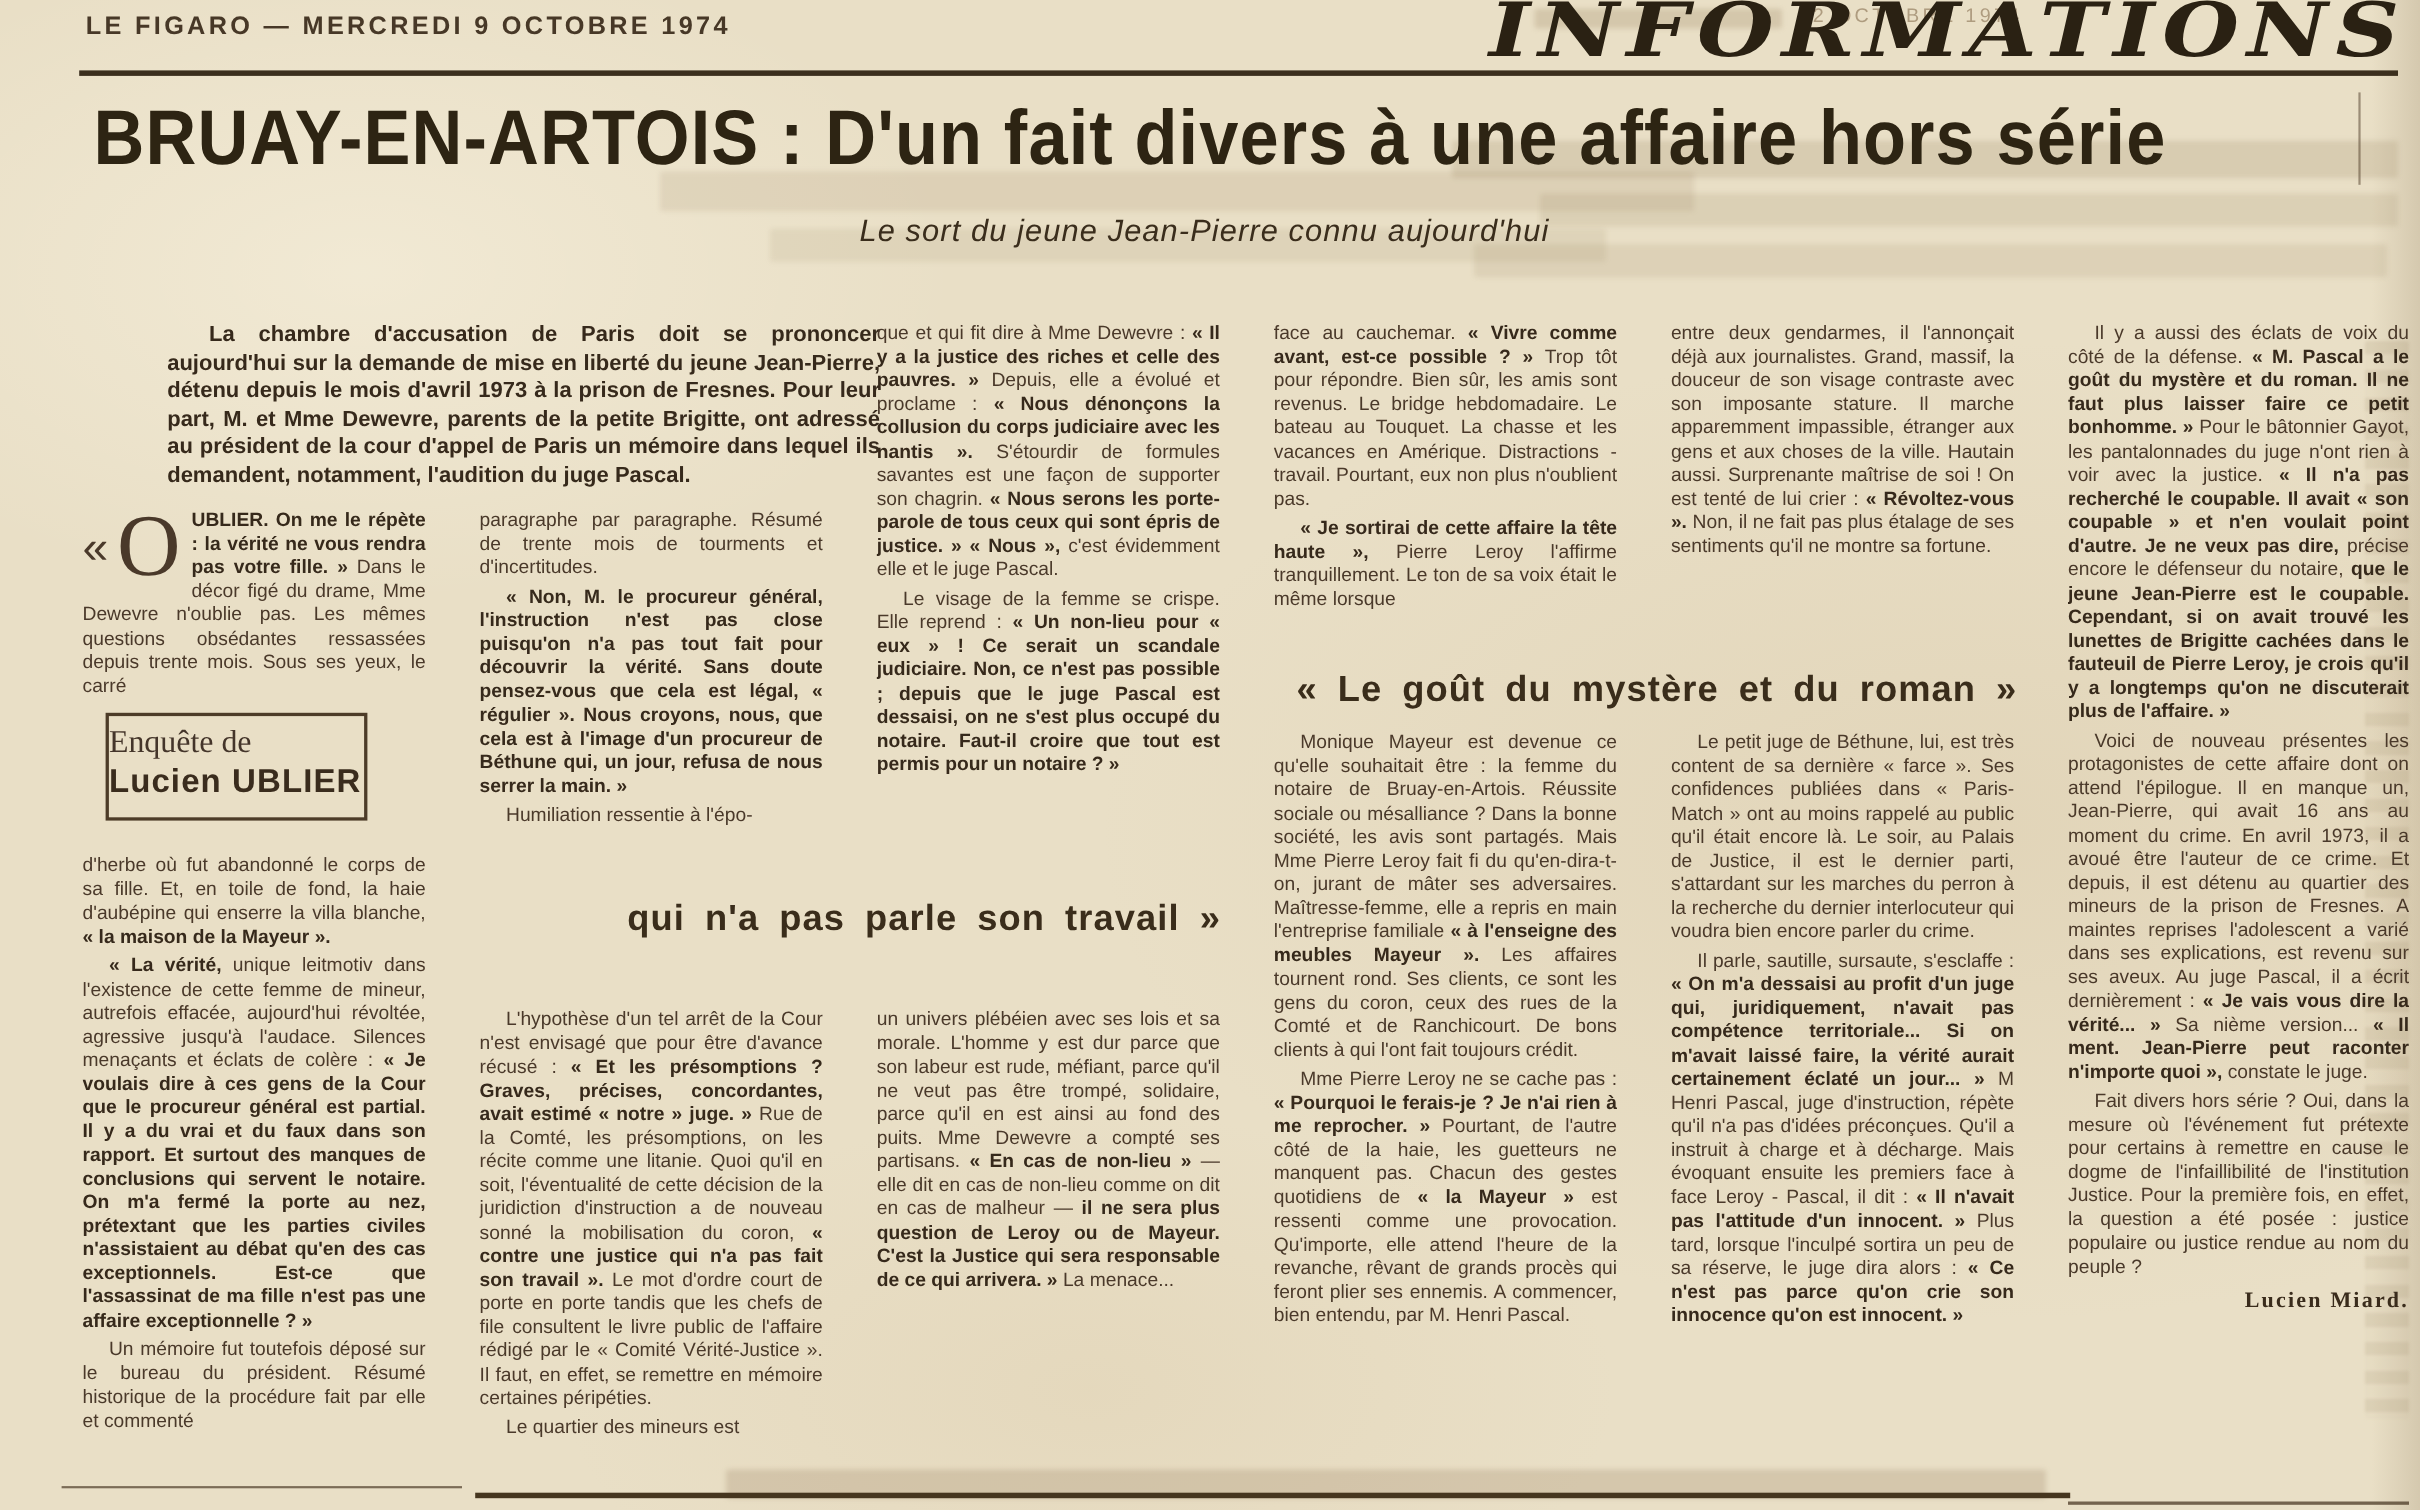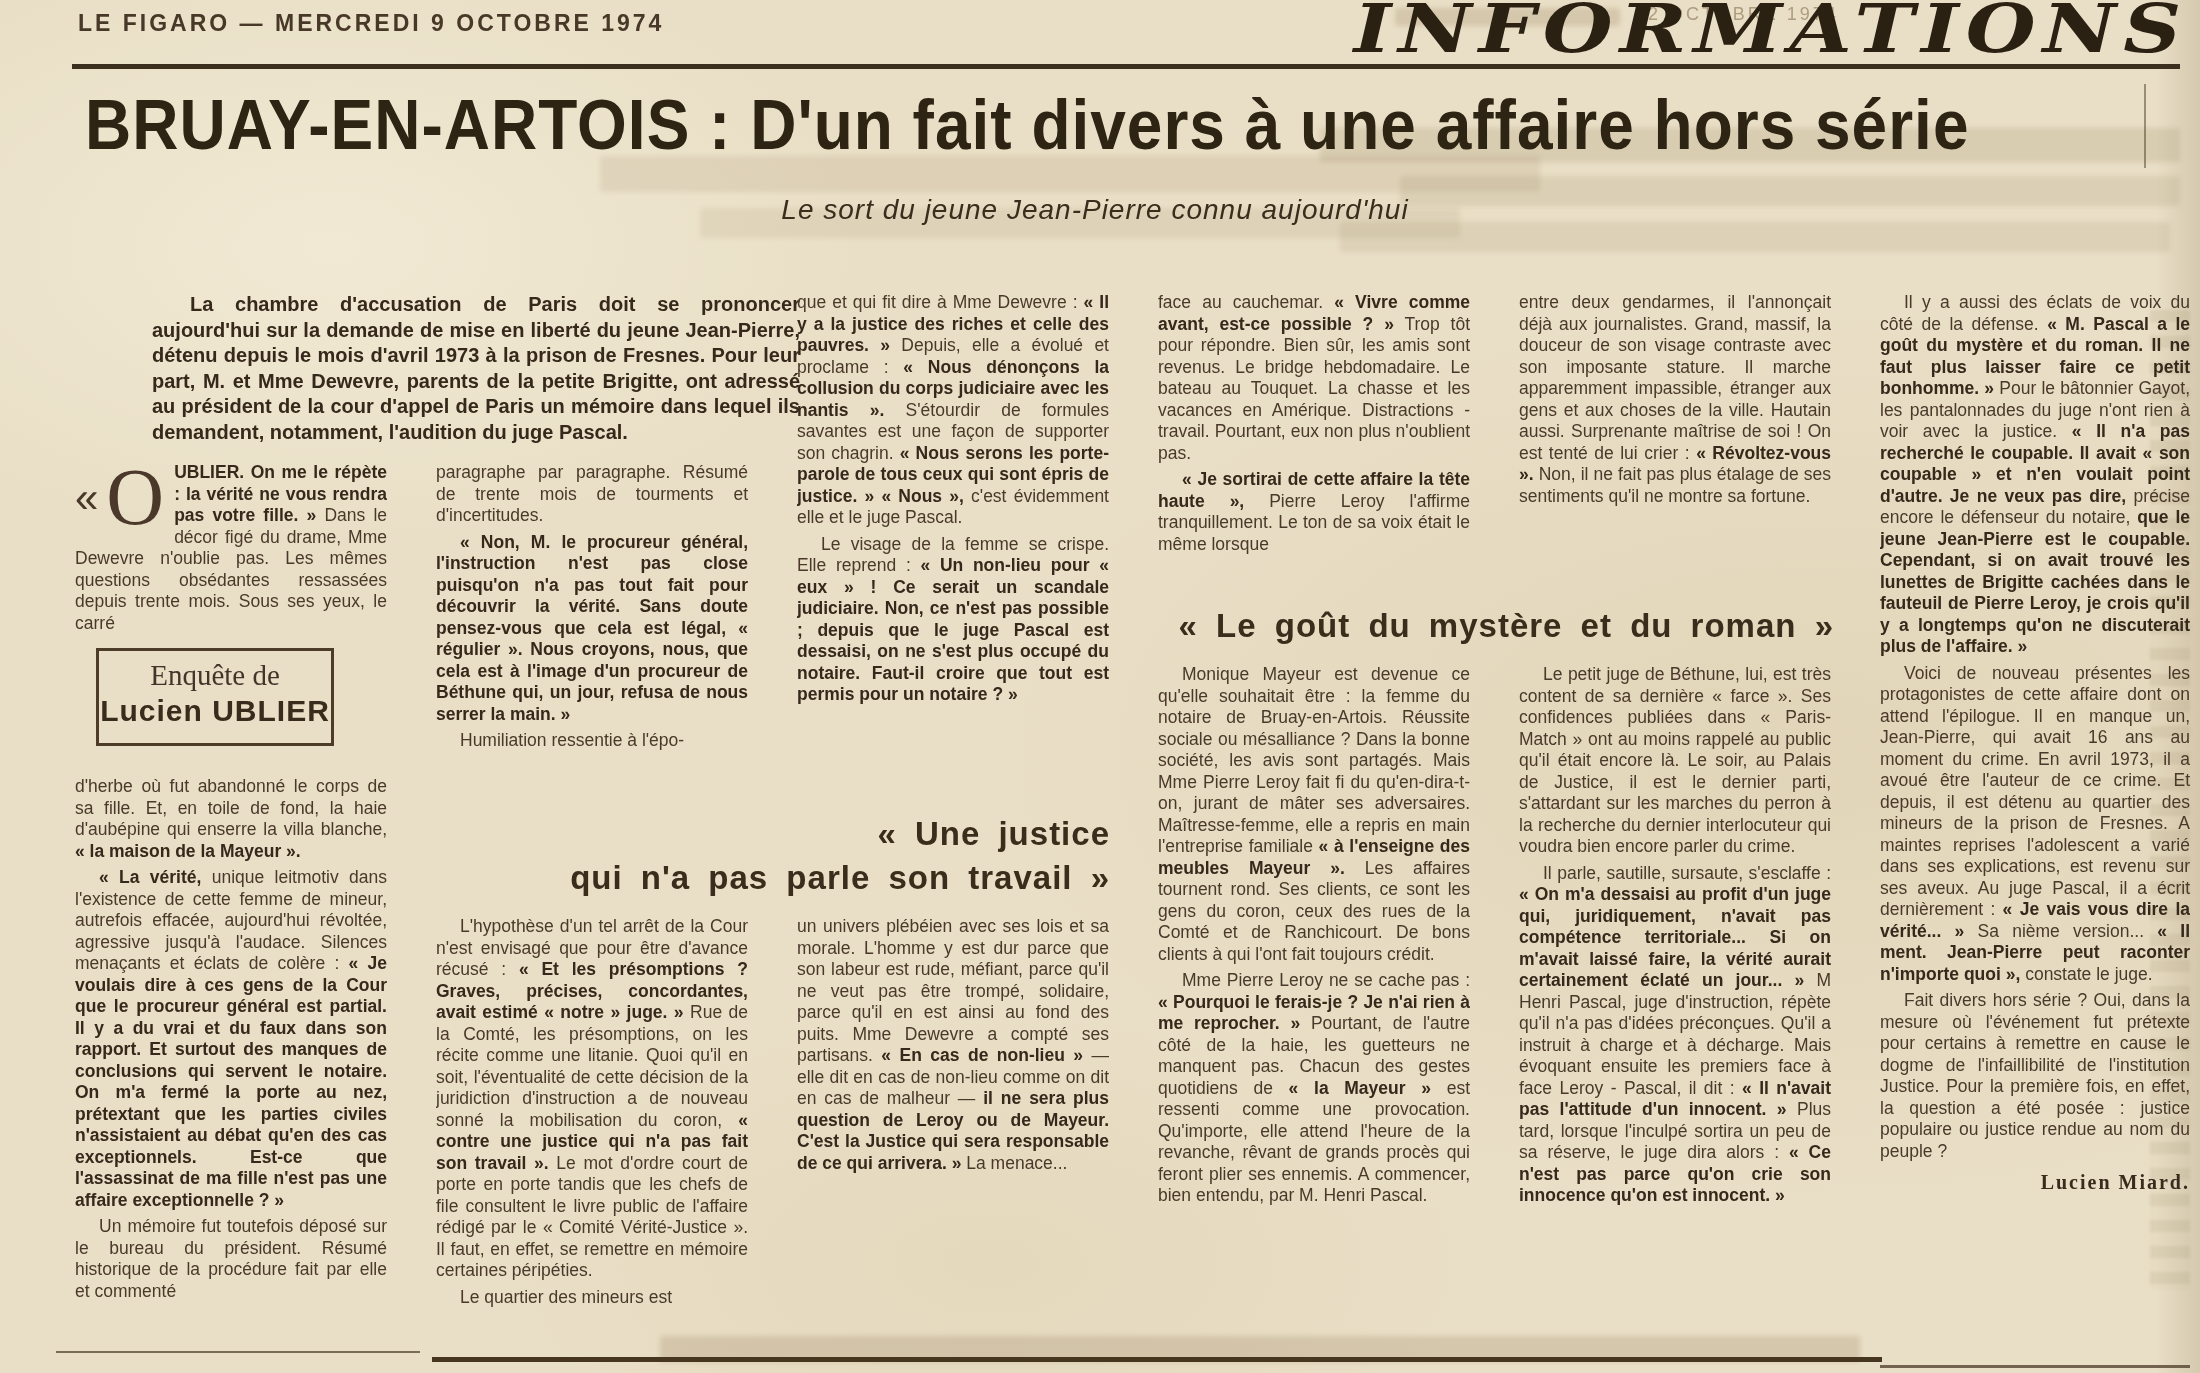--- a/index.html
+++ b/index.html
@@ -45,21 +45,21 @@
   .t3{top:292px;height:514px}.b3{top:916px;height:424px}
   .t4{top:292px;height:308px}.b4{top:664px;height:696px}
   .t5{top:292px;height:308px}.b5{top:664px;height:696px}
   .t6{top:292px;height:1062px}
   
   .oq{float:left;font-size:42px;line-height:46px;margin:13px 8px 0 0;color:#4a392a}
   .dc{float:left;font-family:"Liberation Serif","DejaVu Serif",serif;font-size:80px;
     line-height:66px;margin:2px 10px 0 0;color:#4a392a}
   
   .enquete-box{position:absolute;left:96px;top:648px;width:238px;height:98px;
-    border:3px solid #4d3c28;box-sizing:border-box;text-align:center;padding-top:8px;z-index:1}
+    border:3px solid #4d3c28;box-sizing:border-box;text-align:left;padding-top:8px;z-index:1}
   .enq1{font-family:"Liberation Serif","DejaVu Serif",serif;font-size:29px;color:#44352-5;color:#44352a}
   .enq2{font-weight:bold;font-size:30px;letter-spacing:1px;color:#3a2c1d;margin-top:2px}
   
   .xhead{position:absolute;text-align:right;font-weight:bold;font-size:33px;line-height:44px;
     color:#3a2d1b;letter-spacing:1px;word-spacing:8px;z-index:1}
   .xhead-a{left:436px;top:812px;width:674px}
   .xhead-b{left:1158px;top:604px;width:676px}
   
   .sigline{text-align:right !important;font-family:"Liberation Serif","DejaVu Serif",serif;
     font-weight:bold;font-size:20px;letter-spacing:2px;color:#3a2c1c;margin-top:10px !important;
@@ -121,21 +121,20 @@
     <p class="ind"><span class="bb">« La vérité,</span><span> unique leitmotiv dans l'existence de cette femme de mineur, autrefois effacée, aujourd'hui révoltée, agressive jusqu'à l'audace. Silences menaçants et éclats de colère : </span><span class="bb">« Je voulais dire à ces gens de la Cour que le procureur général est partial. Il y a du vrai et du faux dans son rapport. Et surtout des manques de conclusions qui servent le notaire. On m'a fermé la porte au nez, prétextant que les parties civiles n'assistaient au débat qu'en des cas exceptionnels. Est-ce que l'assassinat de ma fille n'est pas une affaire exceptionnelle ? »</span></p>
     <p class="ind"><span>Un mémoire fut toutefois déposé sur le bureau du président. Résumé historique de la procédure fait par elle et commenté</span></p>
   </div>
 
   <div class="seg c2 t2">
     <p><span>paragraphe par paragraphe. Résumé de trente mois de tourments et d'incertitudes.</span></p>
     <p class="ind"><span class="bb">« Non, M. le procureur général, l'instruction n'est pas close puisqu'on n'a pas tout fait pour découvrir la vérité. Sans doute pensez-vous que cela est légal, « régulier ». Nous croyons, nous, que cela est à l'image d'un procureur de Béthune qui, un jour, refusa de nous serrer la main. »</span></p>
     <p class="ind"><span>Humiliation ressentie à l'épo-</span></p>
   </div>
   <div class="xhead xhead-a">
-    <div>« Une justice</div>
     <div>qui n'a pas parle son travail »</div>
   </div>
   <div class="seg c2 b2">
     <p class="ind"><span>L'hypothèse d'un tel arrêt de la Cour n'est envisagé que pour être d'avance récusé : </span><span class="bb">« Et les présomptions ? Graves, précises, concordantes, avait estimé « notre » juge. »</span><span> Rue de la Comté, les présomptions, on les récite comme une litanie. Quoi qu'il en soit, l'éventualité de cette décision de la juridiction d'instruction a de nouveau sonné la mobilisation du coron, </span><span class="bb">« contre une justice qui n'a pas fait son travail ».</span><span> Le mot d'ordre court de porte en porte tandis que les chefs de file consultent le livre public de l'affaire rédigé par le « Comité Vérité-Justice ». Il faut, en effet, se remettre en mémoire certaines péripéties.</span></p>
     <p class="ind"><span>Le quartier des mineurs est</span></p>
   </div>
 
   <div class="seg c3 t3">
     <p><span>que et qui fit dire à Mme Dewevre : </span><span class="bb">« Il y a la justice des riches et celle des pauvres. »</span><span> Depuis, elle a évolué et proclame : </span><span class="bb">« Nous dénonçons la collusion du corps judiciaire avec les nantis ».</span><span> S'étourdir de formules savantes est une façon de supporter son chagrin. </span><span class="bb">« Nous serons les porte-parole de tous ceux qui sont épris de justice. »</span><span> </span><span class="bb">« Nous »,</span><span> c'est évidemment elle et le juge Pascal.</span></p>
     <p class="ind"><span>Le visage de la femme se crispe. Elle reprend : </span><span class="bb">« Un non-lieu pour « eux » ! Ce serait un scandale judiciaire. Non, ce n'est pas possible ; depuis que le juge Pascal est dessaisi, on ne s'est plus occupé du notaire. Faut-il croire que tout est permis pour un notaire ? »</span></p>

